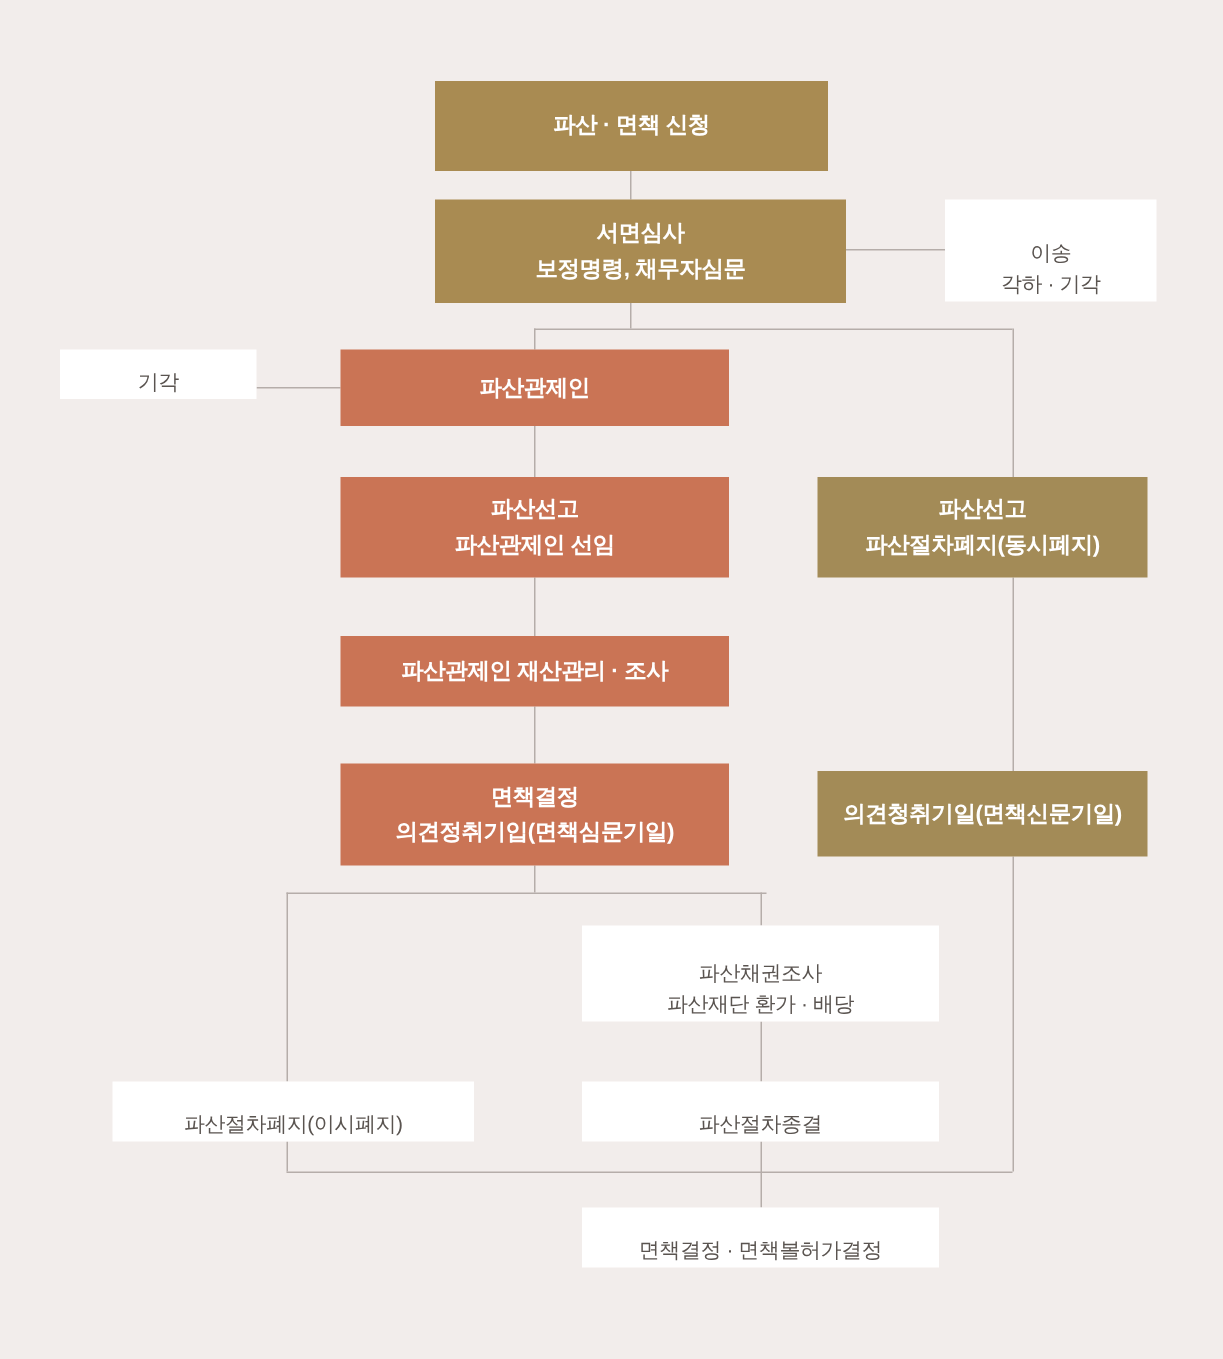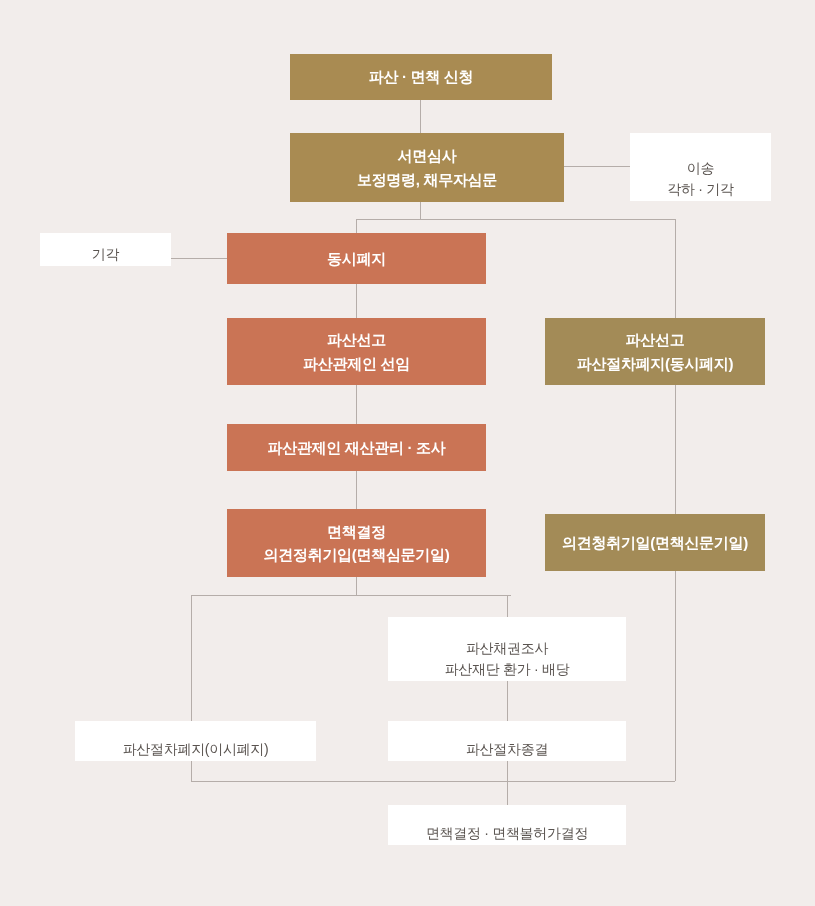--- a/index.html
+++ b/index.html
@@ -55,40 +55,40 @@
   <div class="edge" style="left:356px;top:577px;width:1px;height:18px"></div>
   <div class="edge" style="left:191px;top:595px;width:320px;height:1px"></div>
   <div class="edge" style="left:191px;top:595px;width:1px;height:126px"></div>
   <div class="edge" style="left:507px;top:595px;width:1px;height:22px"></div>
   <div class="edge" style="left:507px;top:681px;width:1px;height:40px"></div>
   <div class="edge" style="left:191px;top:761px;width:1px;height:20px"></div>
   <div class="edge" style="left:675px;top:571px;width:1px;height:210px"></div>
   <div class="edge" style="left:191px;top:781px;width:484px;height:1px"></div>
   <div class="edge" style="left:507px;top:761px;width:1px;height:44px"></div>
 
-  <div class="node gold" style="left:290px;top:54px;width:262px;height:46px">
+  <div class="node gold" style="left:290px;top:54px;width:262px;height:60px">
     <span>파산 · 면책 신청</span>
   </div>
 
   <div class="node gold" style="left:290px;top:133px;width:274px;height:69px">
     <span>서면심사</span>
     <span>보정명령, 채무자심문</span>
   </div>
 
   <div class="node plain" style="left:630px;top:133px;width:141px;height:68px">
     <span>이송</span>
     <span>각하 · 기각</span>
   </div>
 
   <div class="node plain" style="left:40px;top:233px;width:131px;height:33px">
     <span>기각</span>
   </div>
 
   <div class="node orange" style="left:227px;top:233px;width:259px;height:51px">
-    <span>동시폐지</span>
+    <span>파산관제인</span>
   </div>
 
   <div class="node orange" style="left:227px;top:318px;width:259px;height:67px">
     <span>파산선고</span>
     <span>파산관제인 선임</span>
   </div>
 
   <div class="node khaki" style="left:545px;top:318px;width:220px;height:67px">
     <span>파산선고</span>
     <span>파산절차폐지(동시폐지)</span>

